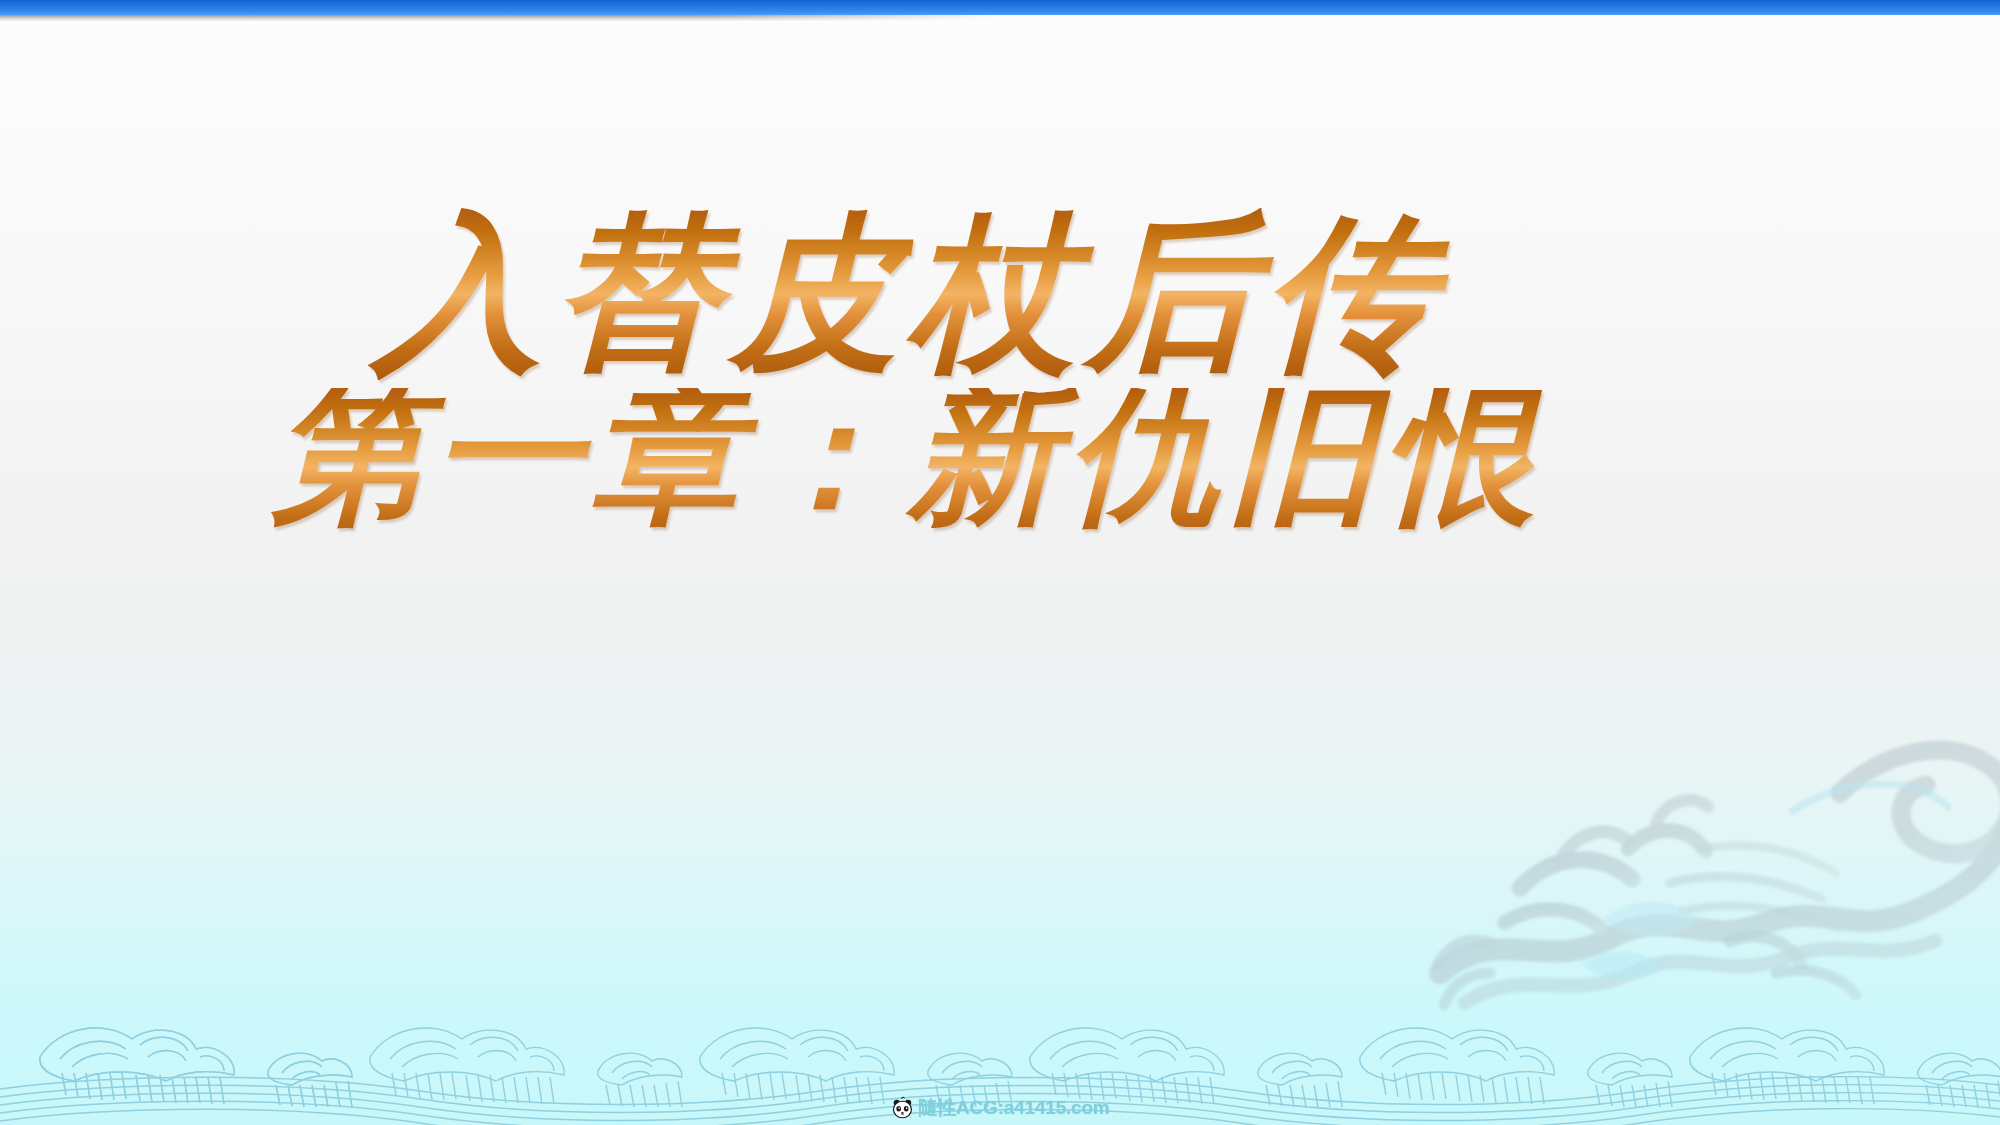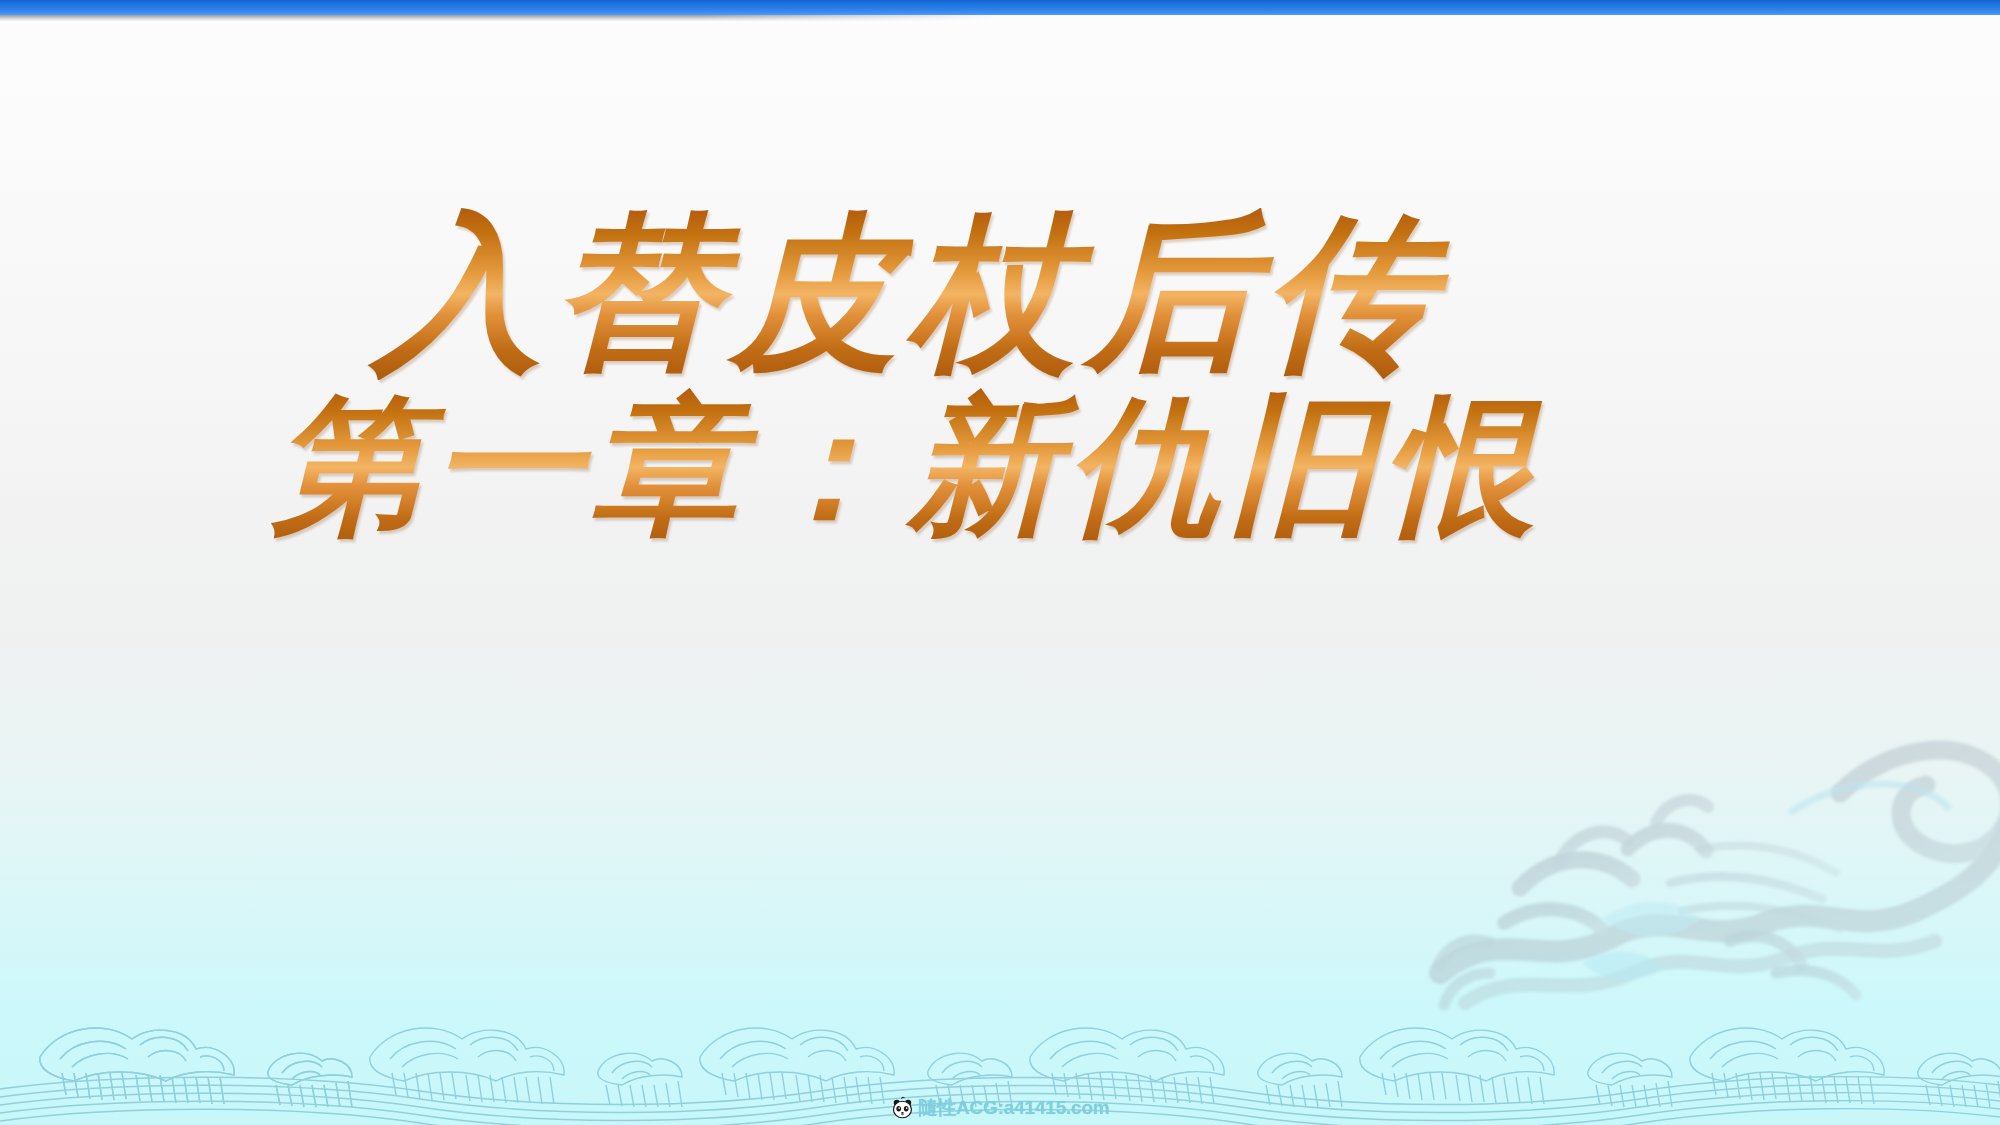--- a/index.html
+++ b/index.html
@@ -89,20 +89,21 @@
     filter: drop-shadow(2px 3px 1px rgba(120,60,10,0.22));
   }
   #line1 {
     font-size: 168px;
     line-height: 172px;
   }
   #line2 {
     font-size: 150px;
     line-height: 158px;
     margin-top: 8px;
+    font-family: Liberation Mono, monospace;
   }
 
   
   #wave-band {
     position: absolute;
     left: 0;
     bottom: 0;
     width: 2000px;
     height: 160px;
     opacity: 0.9;

